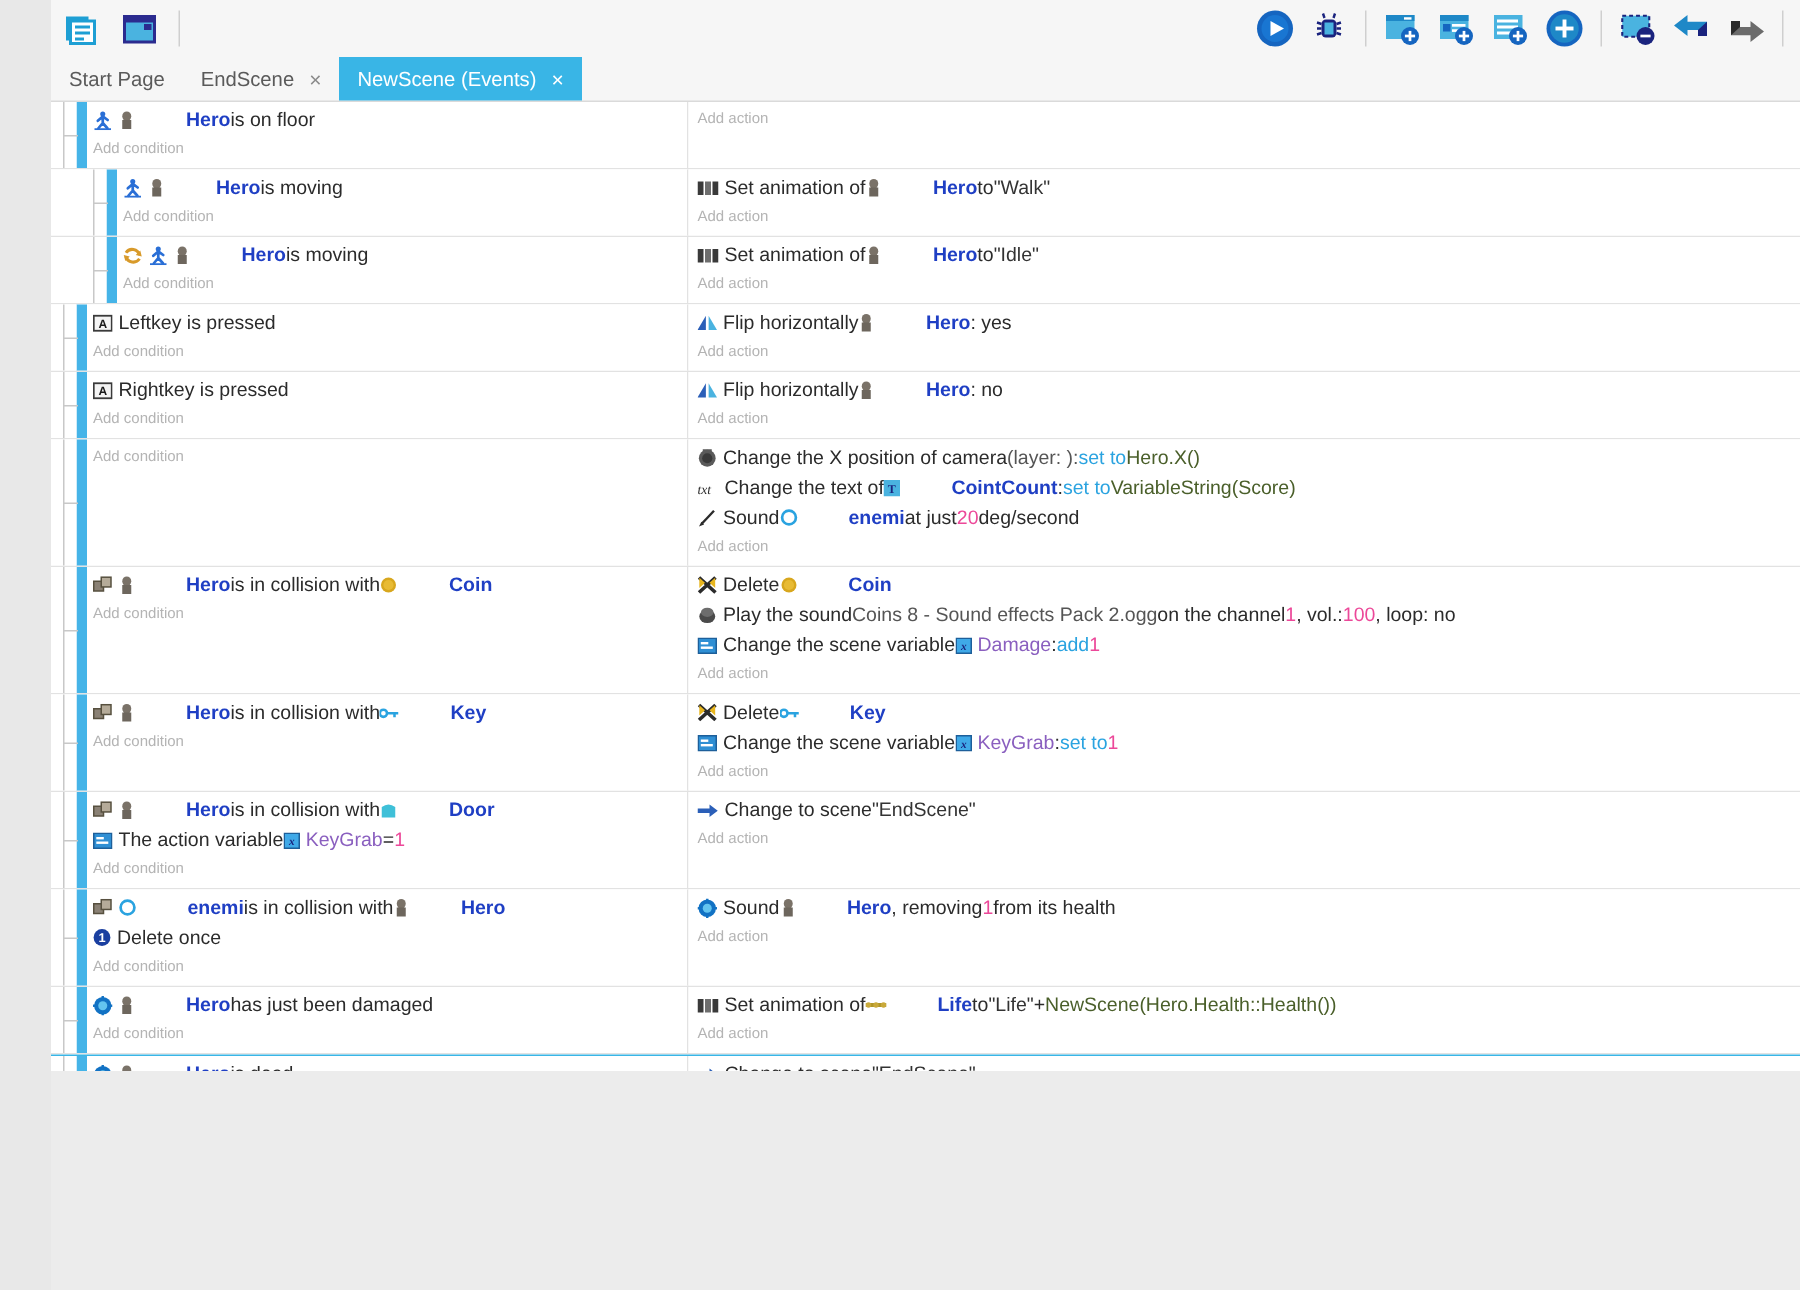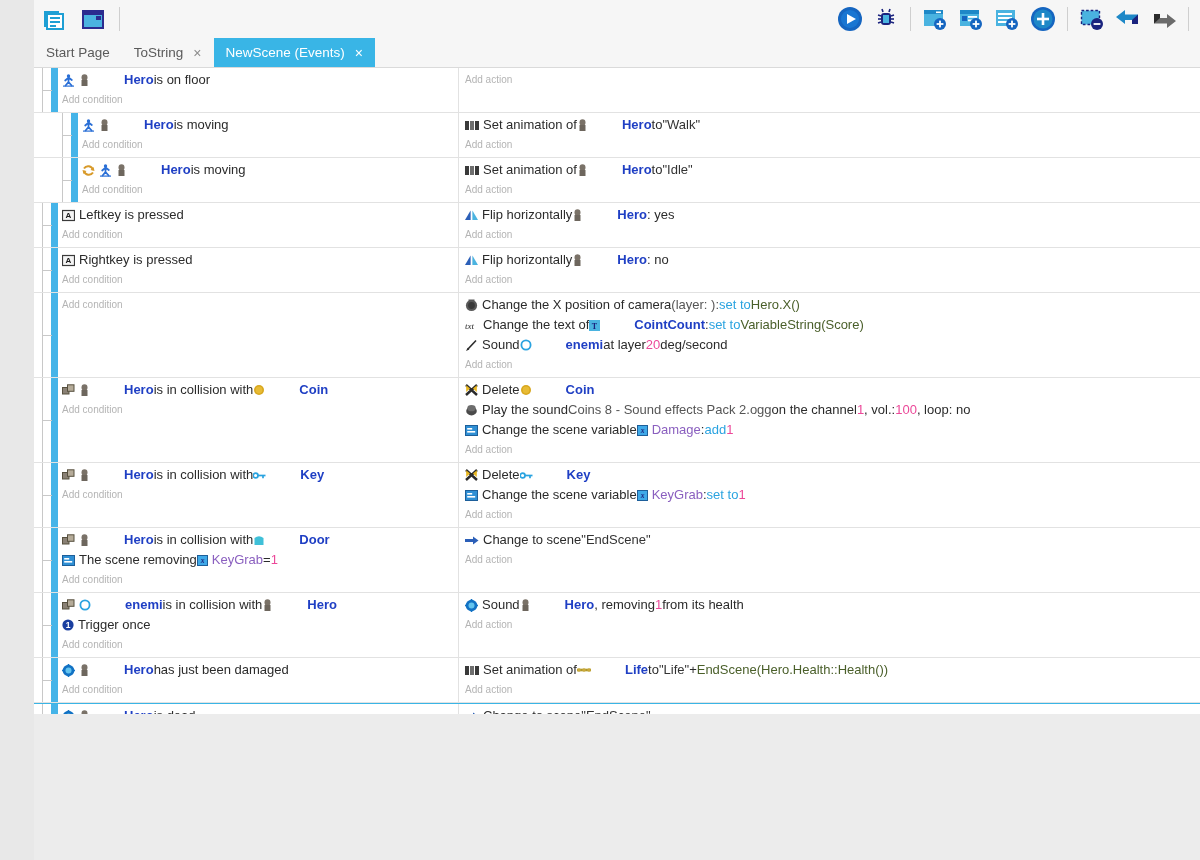--- a/index.html
+++ b/index.html
@@ -216,21 +216,21 @@
         </svg>
       </div>
     </div>
   </div>
 
   <div class="tabbar">
     <div class="tab">
       <span>Start Page</span>
     </div>
     <div class="tab">
-      <span>ToString</span>
+      <span>EndScene</span>
       <span class="tclose">×</span>
     </div>
     <div class="tab active">
       <span>NewScene (Events)</span>
       <span class="tclose">×</span>
     </div>
   </div>
 
   <div class="sheet" id="sheet">
       <div class="ev-row">
@@ -505,21 +505,21 @@
                 <polygon points="1,12 4.4,10.6 2.6,8.8" fill="#2b2b2b"></polygon>
               </svg>
             </span>
             <span>Sound </span>
             <span class="ic">
               <svg width="12" height="12" viewBox="0 0 12 12">
                 <circle cx="6" cy="6" r="4.6" fill="none" stroke="#2aa3e0" stroke-width="1.8"></circle>
               </svg>
             </span>
             <span class="obj">enemi</span>
-            <span> at layer </span>
+            <span> at just </span>
             <span class="num">20</span>
             <span>deg/second</span>
           </div>
           <div class="ph">Add action</div>
         </div>
       </div>
       <div class="ev-row">
         <div class="gutter" style="flex: 0 0 17px;">
           <div class="tline-v" style="left: 8px;"></div>
           <div class="tline-h" style="left: 8px;"></div>
@@ -716,21 +716,21 @@
             <span class="obj">Door</span>
           </div>
           <div class="line">
             <span class="ic">
               <svg width="13" height="11" viewBox="0 0 13 11">
                 <rect x="0.5" y="0.5" width="12" height="10" fill="#2f8fd4" stroke="#1d5f9a" stroke-width="1"></rect>
                 <rect x="2.2" y="3" width="5" height="1.6" fill="#fff"></rect>
                 <rect x="2.2" y="6" width="8" height="1.6" fill="#fff"></rect>
               </svg>
             </span>
-            <span>The scene removing </span>
+            <span>The action variable </span>
             <span class="ic">
               <svg width="11" height="11" viewBox="0 0 11 11">
                 <rect x="0.5" y="0.5" width="10" height="10" fill="#3fa9e8" stroke="#1d5f9a" stroke-width="1"></rect>
                 <text x="5.5" y="8.4" font-size="7.5" font-family="Liberation Serif, serif" font-style="italic" font-weight="bold" fill="#1a237e" text-anchor="middle">x</text>
               </svg>
             </span>
             <span class="var">KeyGrab</span>
             <span> = </span>
             <span class="num">1</span>
           </div>
@@ -779,21 +779,21 @@
             </span>
             <span class="obj">Hero</span>
           </div>
           <div class="line">
             <span class="ic">
               <svg width="12" height="12" viewBox="0 0 12 12">
                 <circle cx="6" cy="6" r="5.6" fill="#1a3fa0"></circle>
                 <text x="6" y="9" font-size="8.5" font-family="Liberation Sans, sans-serif" font-weight="bold" fill="#fff" text-anchor="middle">1</text>
               </svg>
             </span>
-            <span>Trigger once</span>
+            <span>Delete once</span>
           </div>
           <div class="ph">Add condition</div>
         </div>
         <div class="sep-col"></div>
         <div class="act-col">
           <div class="line">
             <span class="ic">
               <svg width="13" height="13" viewBox="0 0 13 13">
                 <circle cx="6.5" cy="6.5" r="5.8" fill="#1272c4"></circle>
                 <circle cx="6.5" cy="6.5" r="3" fill="#63c4ef"></circle>
@@ -867,21 +867,21 @@
                 <path d="M0 4 h14" stroke="#b0962a" stroke-width="2.6"></path>
                 <circle cx="2" cy="4" r="1.8" fill="#c9a93a"></circle>
                 <circle cx="7" cy="4" r="1.8" fill="#c9a93a"></circle>
                 <circle cx="12" cy="4" r="1.8" fill="#c9a93a"></circle>
               </svg>
             </span>
             <span class="obj">Life</span>
             <span> to </span>
             <span class="str">"Life"</span>
             <span> + </span>
-            <span class="expr">EndScene(Hero.Health::Health())</span>
+            <span class="expr">NewScene(Hero.Health::Health())</span>
           </div>
           <div class="ph">Add action</div>
         </div>
       </div>
       <div class="ev-row selected">
         <div class="gutter" style="flex: 0 0 17px;">
           <div class="tline-v" style="left: 8px;"></div>
         </div>
         <div class="bluebar"></div>
         <div class="cond-col" style="width: 400px;">

